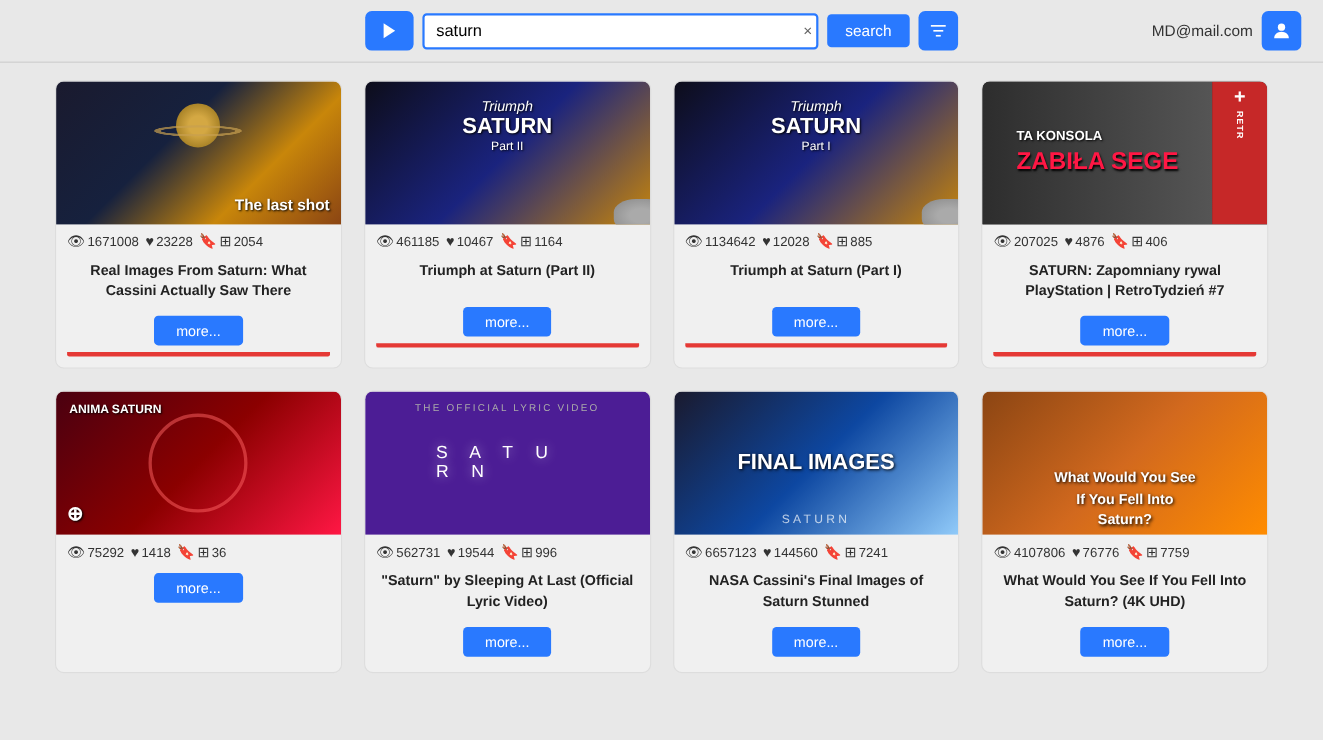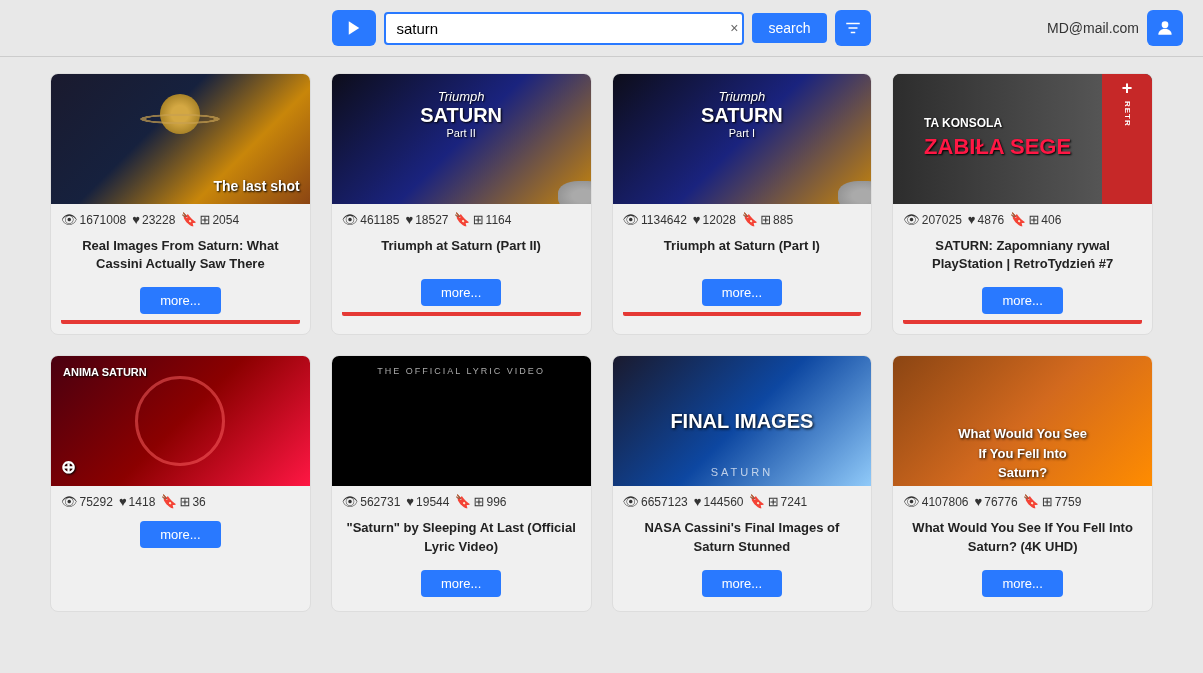--- a/index.html
+++ b/index.html
@@ -135,21 +135,21 @@
       justify-content: center;
       position: relative;
       overflow: hidden;
     }
     
     .thumb-1 { background: linear-gradient(135deg, #1a1a2e 0%, #16213e 40%, #c8860a 70%, #8B4513 100%); padding-left: 20px; }
     .thumb-2 { background: linear-gradient(135deg, #0d0d1a 0%, #1a237e 50%, #c8860a 100%); }
     .thumb-3 { background: linear-gradient(135deg, #0d0d1a 0%, #1a237e 50%, #c8860a 100%); }
     .thumb-4 { background: linear-gradient(135deg, #1a1a1a 0%, #2d2d2d 100%); }
     .thumb-5 { background: linear-gradient(135deg, #4a0010 0%, #8b0000 50%, #ff1744 100%); }
-    .thumb-6 { background: #000000; }
+    .thumb-6 { background: #4c1d95; }
     .thumb-7 { background: linear-gradient(135deg, #1a1a2e 0%, #0d47a1 50%, #90caf9 100%); }
     .thumb-8 { background: linear-gradient(135deg, #8b4513 0%, #d2691e 50%, #ff8c00 100%); }
 
     .thumb-text {
       position: absolute;
       bottom: 10px;
       right: 10px;
       color: white;
       font-size: 14px;
       font-weight: bold;
@@ -342,21 +342,21 @@
           <div class="cassini-body"></div>
         </div>
       </div>
       <div class="card-stats">
         <span class="stat-item">
           <span class="stat-icon">👁</span>
           <span>461185</span>
         </span>
         <span class="stat-item">
           <span class="stat-icon">♥</span>
-          <span>18527</span>
+          <span>10467</span>
         </span>
         <span class="stat-item">
           <span class="stat-icon">🔖</span>
           <span class="stat-icon">⊞</span>
           <span>1164</span>
         </span>
       </div>
       <div class="card-title">Triumph at Saturn (Part II)</div>
       <button class="more-btn">more...</button>
       <div class="card-bottom-bar"></div>
@@ -445,20 +445,21 @@
           <span class="stat-icon">⊞</span>
           <span>36</span>
         </span>
       </div>
       <button class="more-btn">more...</button>
     </div>
 
     <div class="card">
       <div class="thumb-placeholder thumb-6">
         <div style="position:absolute;top:10px;left:50%;transform:translateX(-50%);color:#aaa;font-size:9px;text-align:center;letter-spacing:2px;white-space:nowrap;">THE OFFICIAL LYRIC VIDEO</div>
+        <div style="position:absolute;top:50%;left:50%;transform:translate(-50%,-50%);color:white;font-size:16px;font-weight:300;letter-spacing:8px;text-shadow:0 0 10px rgba(255,255,255,0.5);">S A T U R N</div>
       </div>
       <div class="card-stats">
         <span class="stat-item">
           <span class="stat-icon">👁</span>
           <span>562731</span>
         </span>
         <span class="stat-item">
           <span class="stat-icon">♥</span>
           <span>19544</span>
         </span>

